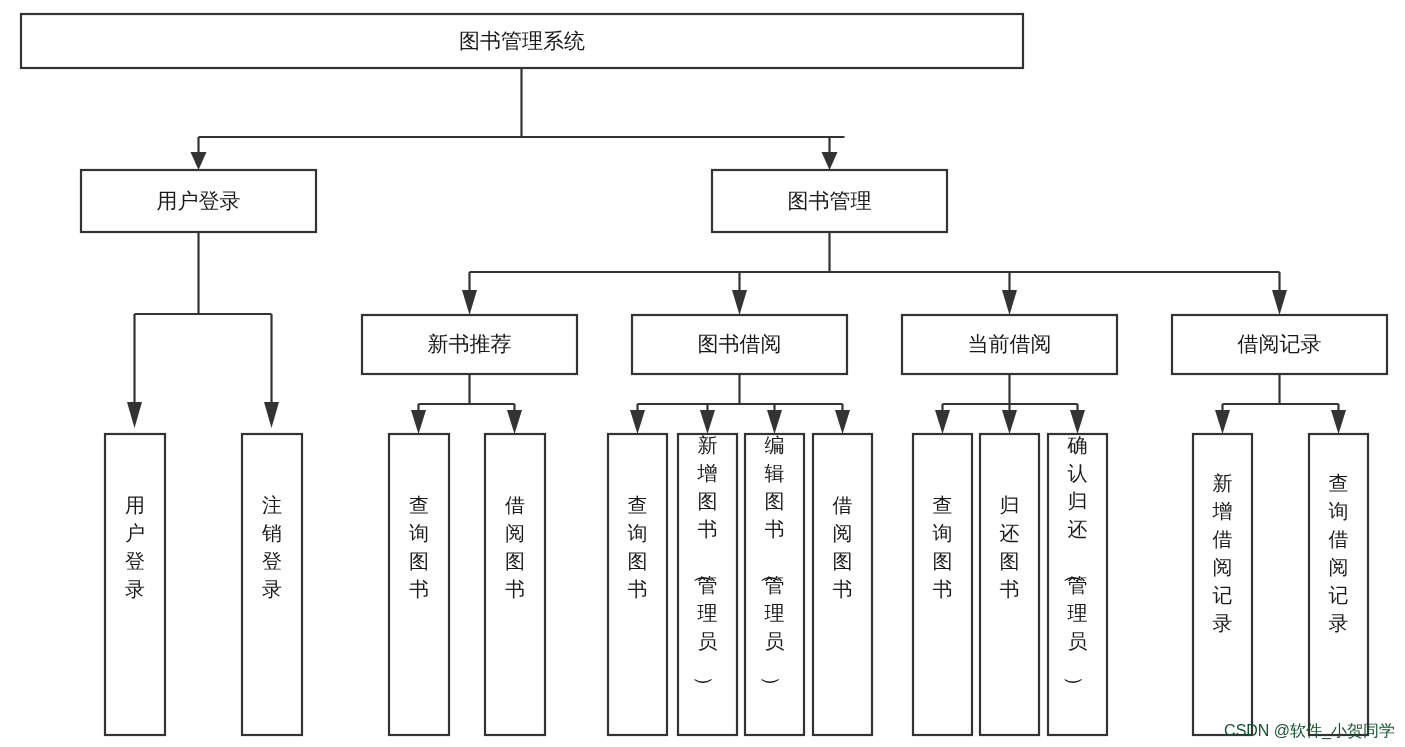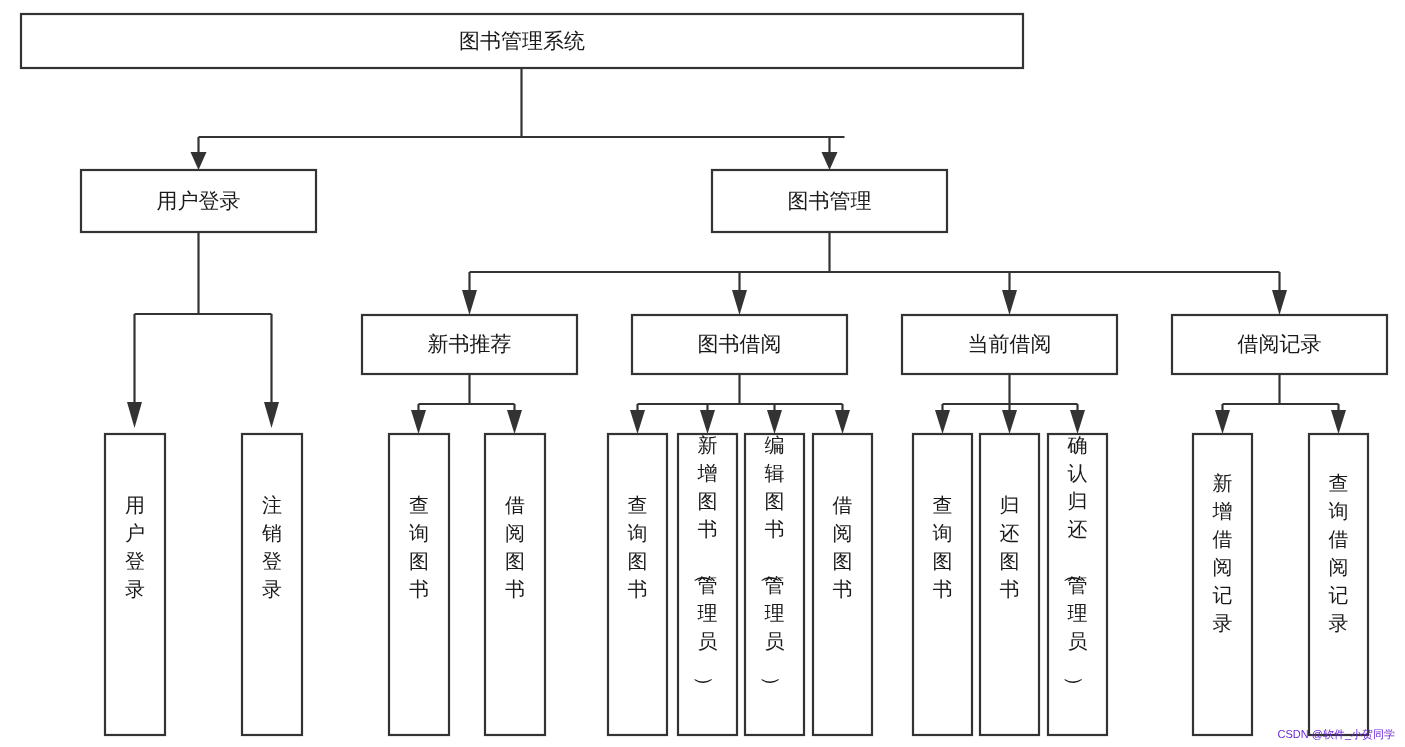--- a/index.html
+++ b/index.html
@@ -54,22 +54,22 @@
   }
   .arrow-head {
     fill: #333333;
     stroke: none;
   }
   .watermark {
     position: absolute;
     right: 10px;
     bottom: 5px;
     font-family: "Liberation Sans", "DejaVu Sans", sans-serif;
-    font-size: 11px;
-    color: #6d28d9;
+    font-size: 16px;
+    color: #14532d;
     white-space: nowrap;
     user-select: none;
   }
 </style>
 </head>
 <body>
 
 <div id="diagram-root">
 
   <svg id="flow-svg" viewBox="0 0 1405 747">

